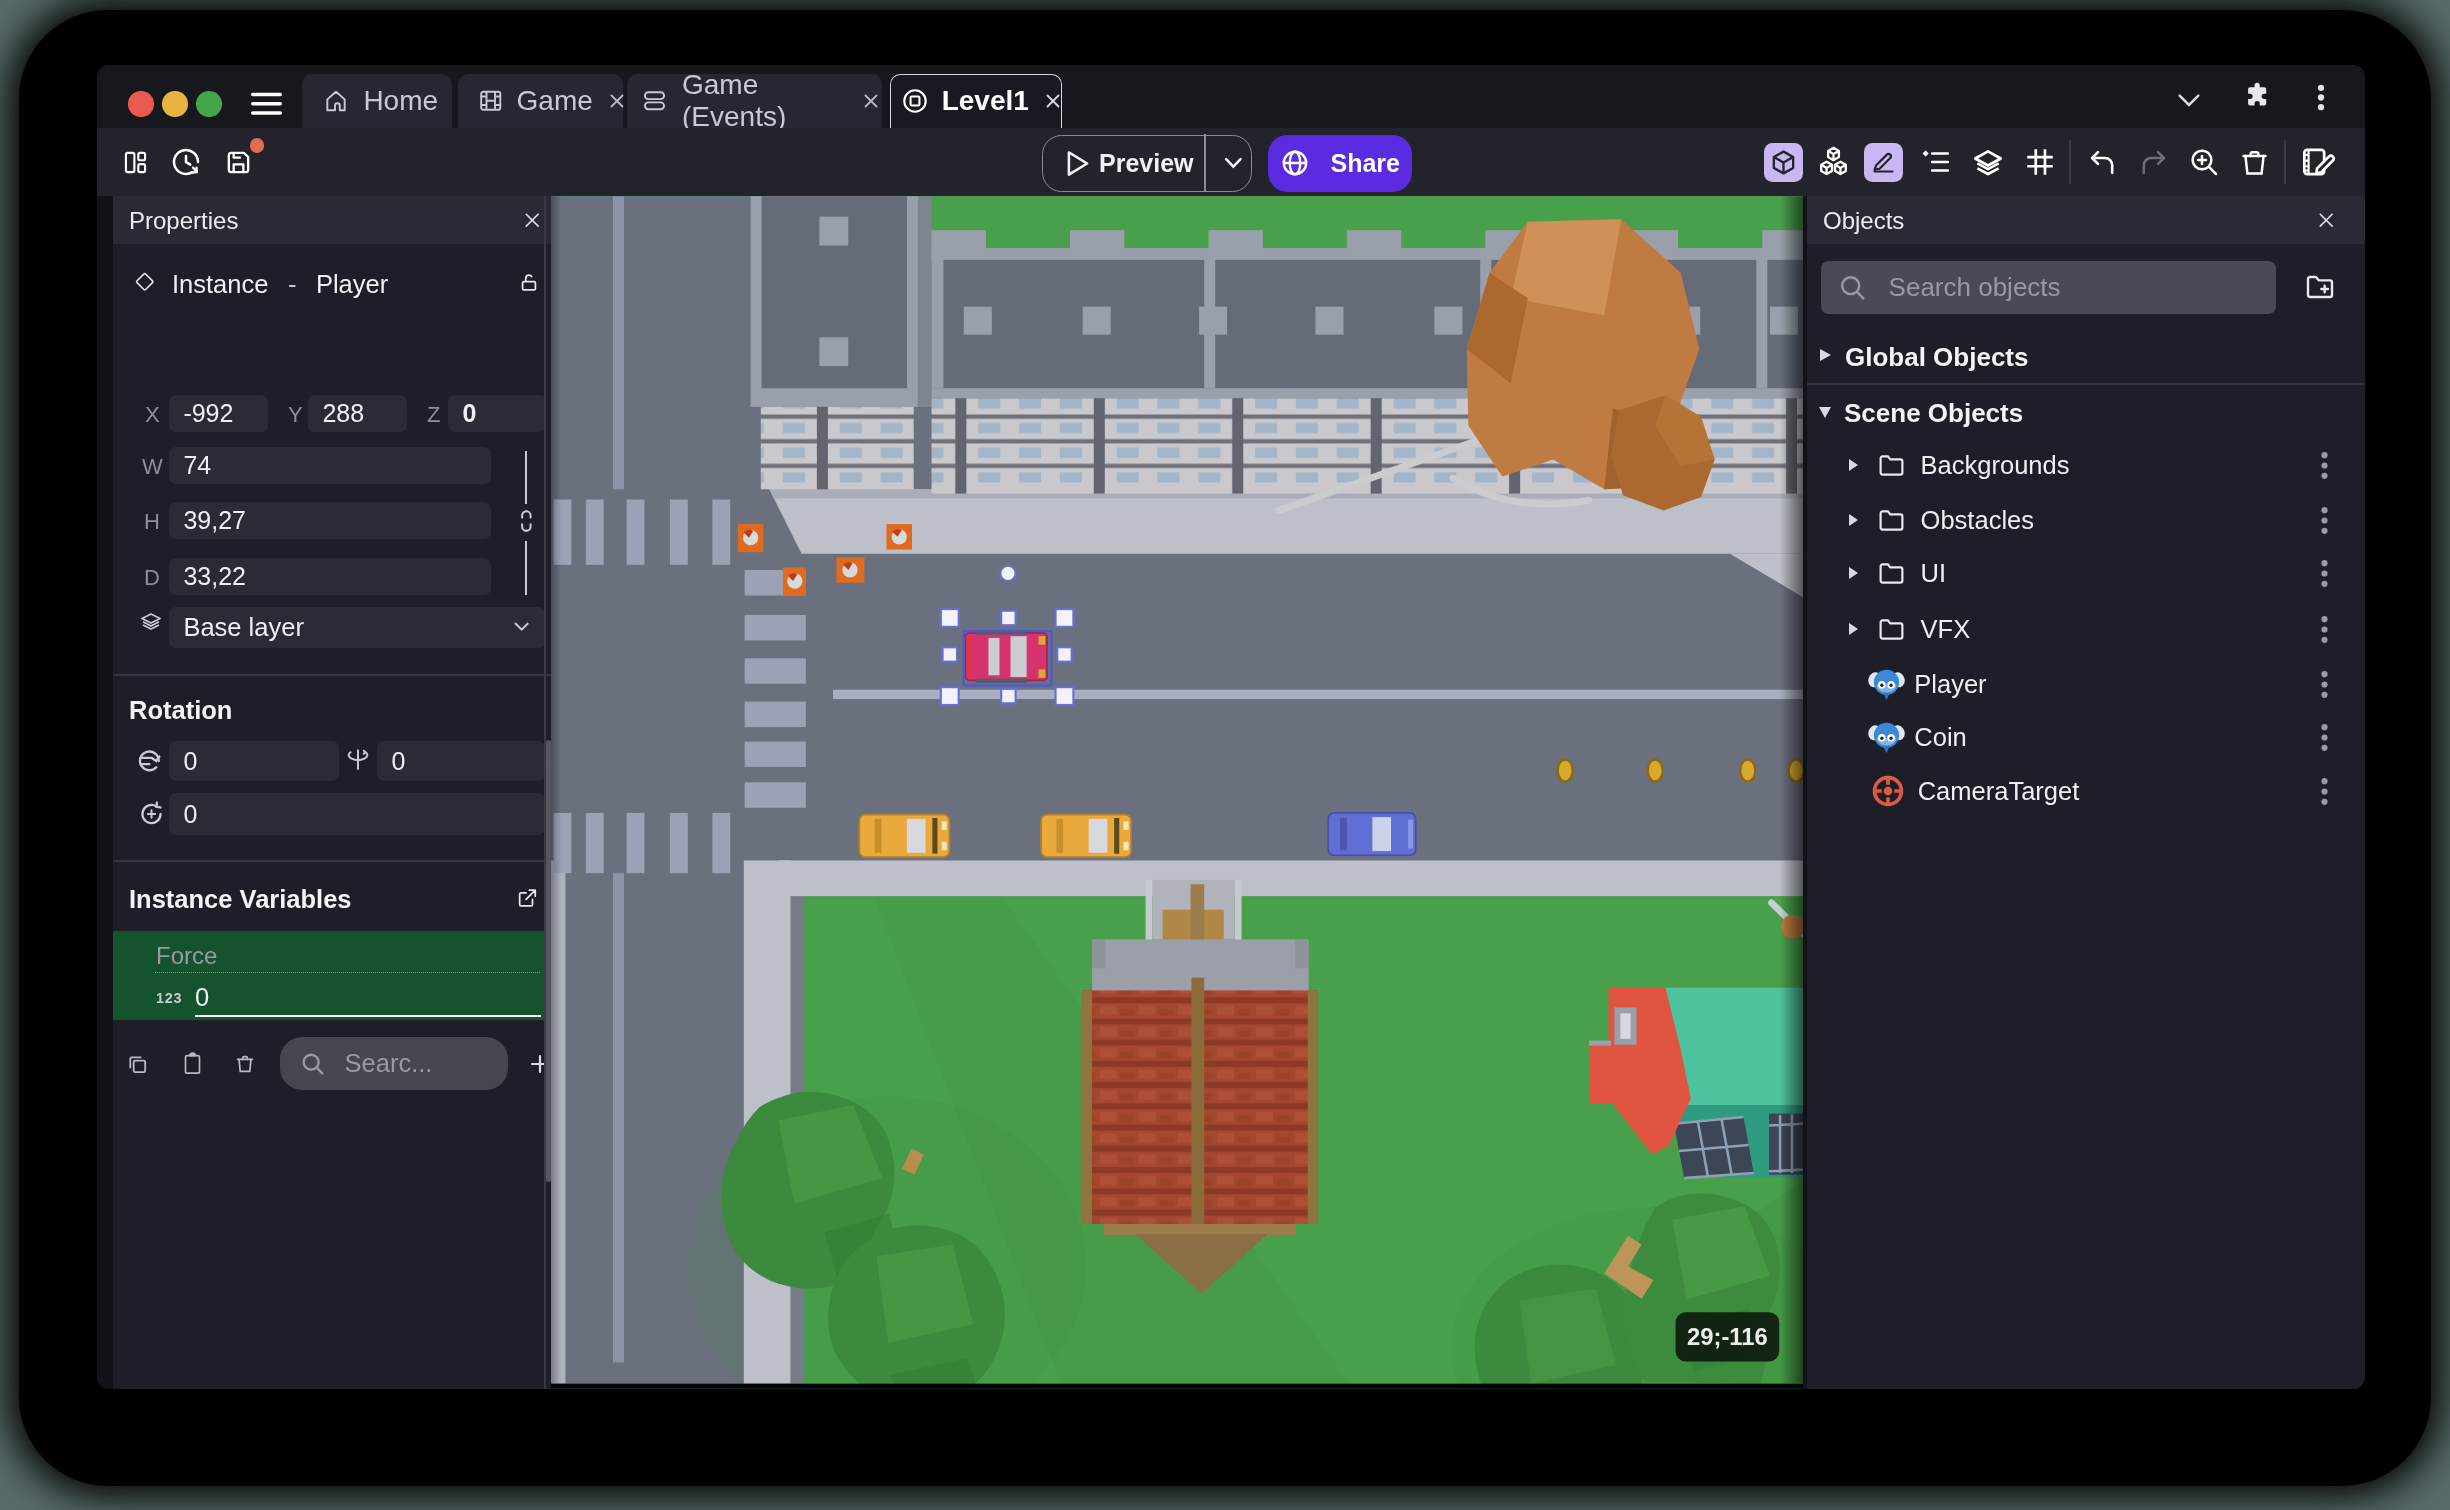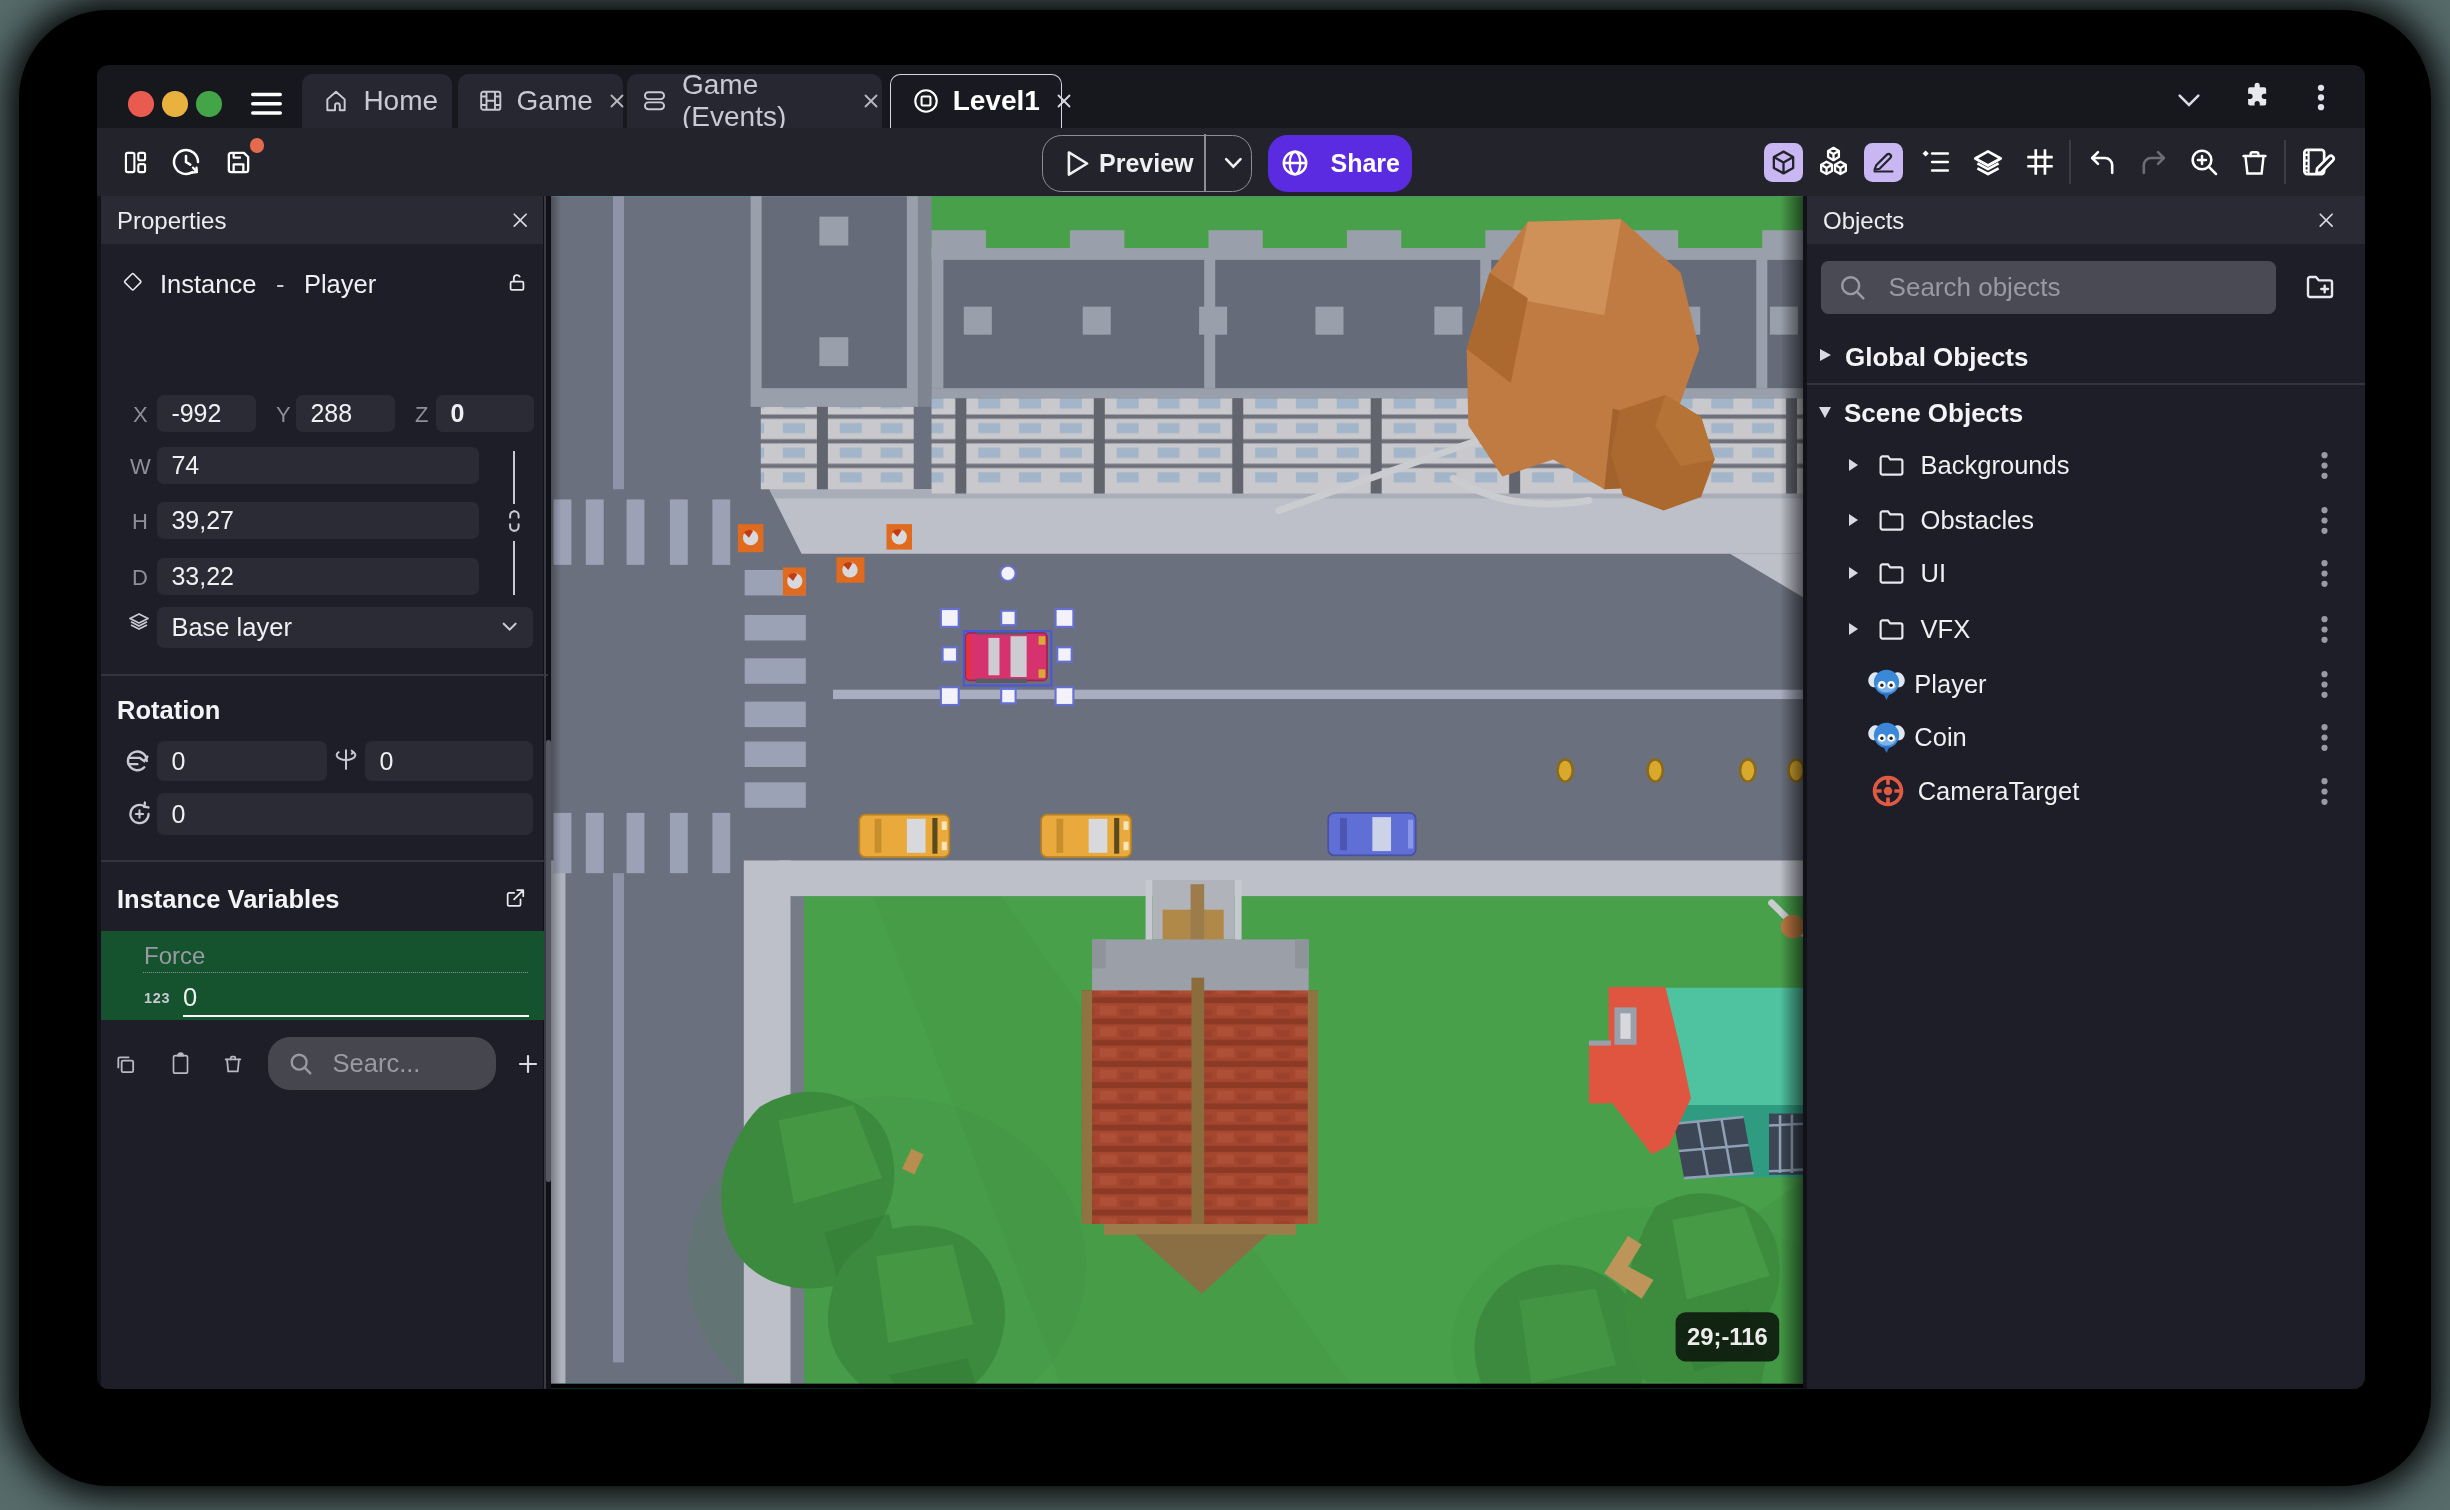--- a/index.html
+++ b/index.html
@@ -21,21 +21,21 @@
   .tbico { position:absolute; top:0; height:68px; display:flex; align-items:center; }
   .pill { background:#c8b7f3; border-radius:8.5px; width:39px; height:39px; display:flex; align-items:center; justify-content:center; }
   #previewbtn { position:absolute; left:945px; top:6.8px; width:210px; height:57px; border:1.7px solid #8d8d98;
     border-radius:19.5px; display:flex; align-items:center; color:#f0f0f2; font-weight:bold; font-size:25px; }
   #sharebtn { position:absolute; left:1171px; top:6.8px; width:144px; height:57px; background:#5b2be2;
     border-radius:19.5px; display:flex; align-items:center; justify-content:center; color:#fff; font-weight:bold; font-size:25px; }
   .vdiv { position:absolute; top:12px; height:44px; width:1.7px; background:#3c3c46; }
   
   #content { position:absolute; left:0; top:131px; width:100%; height:1193px; background:#111118; }
   .panel { position:absolute; top:0; height:1193px; background:#1e1e28; }
-  #lpanel { left:4px; width:442px; }
+  #lpanel { left:16px; width:442px; }
   #rpanel { left:1710px; width:558px; }
   .phead { position:absolute; left:0; top:0; width:100%; height:48px; background:#2a2a34;
     color:#ececf0; font-size:24px; }
   .phead .t { position:absolute; left:16px; top:11px; }
   #canvas { position:absolute; left:454px; top:0; width:1252px; height:1193px; background:#14b8a6; }
   .abs { position:absolute; }
   .lab { color:#8f8f9a; font-size:22px; }
   .field { position:absolute; background:#2b2b36; border-radius:6.8px; color:#f0f0f2;
     font-size:25px; display:flex; align-items:center; padding-left:14.4px; }
   .bold { font-weight:bold; }
@@ -94,21 +94,21 @@
     <svg width="27" height="25.5" viewBox="0 0 24 24" fill="none" stroke="#c9c9d3" stroke-width="1.8">
           <rect x="3" y="4" width="18" height="6.5" rx="3.2"></rect>
           <rect x="3" y="13.5" width="18" height="6.5" rx="3.2"></rect>
         </svg>
     <span>Game (Events)</span>
     <svg width="22" height="22" viewBox="0 0 24 24" stroke="#b9b9c3" stroke-width="2" stroke-linecap="round">
           <line x1="6" y1="6" x2="18" y2="18"></line>
           <line x1="18" y1="6" x2="6" y2="18"></line>
         </svg>
   </div>
-  <div class="tab" style="left:793px;width:172px;padding-left:21px;gap:12.7px;background:#191922;border:1.7px solid #d6d6e0;border-bottom:none;color:#fff;font-weight:bold">
+  <div class="tab" style="left:793px;width:172px;padding-left:10px;gap:12.7px;background:#191922;border:1.7px solid #d6d6e0;border-bottom:none;color:#fff;font-weight:bold">
     <svg width="28" height="28" viewBox="0 0 24 24" fill="none" stroke="#fff" stroke-width="1.8">
           <circle cx="12" cy="12" r="9.2"></circle>
           <rect x="8.2" y="8.2" width="7.6" height="7.6" rx="1"></rect>
         </svg>
     <span>Level1</span>
     <svg width="22" height="22" viewBox="0 0 24 24" stroke="#d9d9e3" stroke-width="2" stroke-linecap="round">
           <line x1="6" y1="6" x2="18" y2="18"></line>
           <line x1="18" y1="6" x2="6" y2="18"></line>
         </svg>
   </div>

